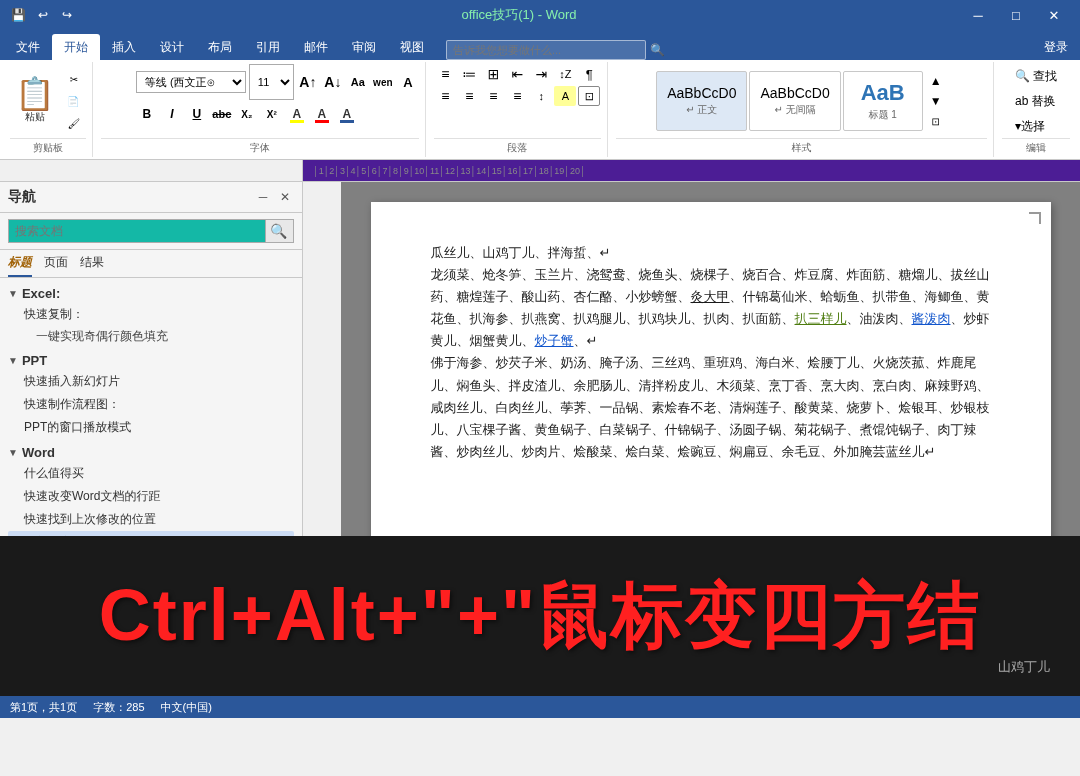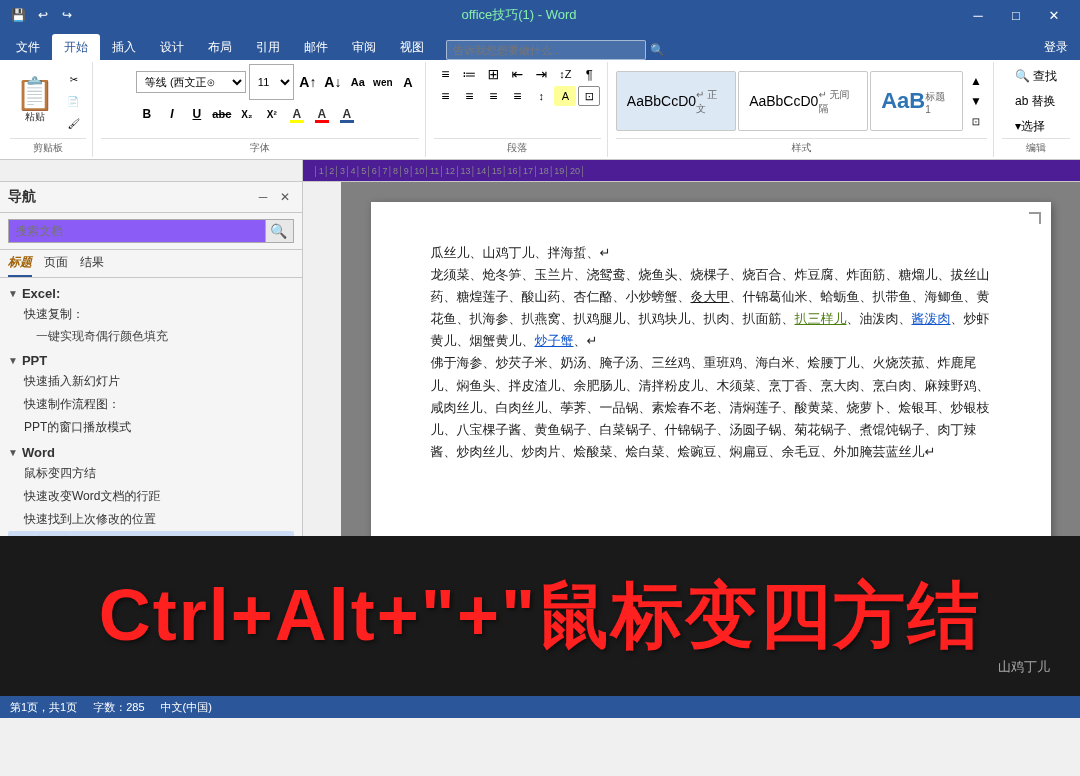--- a/index.html
+++ b/index.html
@@ -124,21 +124,21 @@
     .para-btn {
       width: 22px; height: 20px; font-size: 14px;
       display: flex; align-items: center; justify-content: center;
       cursor: pointer; border: 1px solid transparent; border-radius: 2px;
     }
 
     
     .styles-group { flex: 1; min-width: 280px; }
     .styles-gallery { display: flex; gap: 2px; align-items: center; height: 70px; }
     .style-item {
-      display: flex; flex-direction: row; align-items: center; justify-content: center;
+      display: flex; flex-direction: column; align-items: center; justify-content: center;
       padding: 4px 10px; border: 1px solid #c8c8c8; border-radius: 2px;
       cursor: pointer; min-width: 80px; height: 60px; background: white;
     }
     .style-preview { font-size: 14px; font-weight: normal; }
     .style-label { font-size: 10px; color: #666; margin-top: 2px; }
     .style-item-normal { background: #dde8f5; }
 
     
     .edit-group { min-width: 80px; }
     .edit-btn-row { display: flex; flex-direction: column; gap: 2px; }
@@ -189,21 +189,21 @@
       cursor: pointer;
     }
     .sidebar-search {
       padding: 6px 8px;
       border-bottom: 1px solid #c8c8c8;
       display: flex;
       align-items: center;
     }
     .sidebar-search-input {
       flex: 1; height: 24px; border: 1px solid #ababab;
-      padding: 0 6px; font-size: 12px; background: #8b5cf6;
+      padding: 0 6px; font-size: 12px; background: #14b8a6;
     }
     .sidebar-search-btn {
       width: 28px; height: 24px; background: #e8e8e8; border: 1px solid #ababab;
       border-left: none; display: flex; align-items: center; justify-content: center;
       cursor: pointer; font-size: 14px; color: #555;
     }
     .sidebar-tabs {
       display: flex;
       padding: 4px 8px 0;
       gap: 12px;
@@ -503,21 +503,21 @@
         <div class="nav-item">快速插入新幻灯片</div>
         <div class="nav-item">快速制作流程图：</div>
         <div class="nav-item">PPT的窗口播放模式</div>
       </div>
 
       <div class="nav-section">
         <div class="nav-section-header">
           <span class="nav-section-arrow">▼</span>
           <span>Word</span>
         </div>
-        <div class="nav-item">鼠标变四方结</div>
+        <div class="nav-item">什么值得买</div>
         <div class="nav-item">快速改变Word文档的行距</div>
         <div class="nav-item">快速找到上次修改的位置</div>
         <div class="nav-item active">重新自定义快捷键</div>
       </div>
     </div>
   </div>
 
   <div class="doc-area">
     <div class="page">
 

